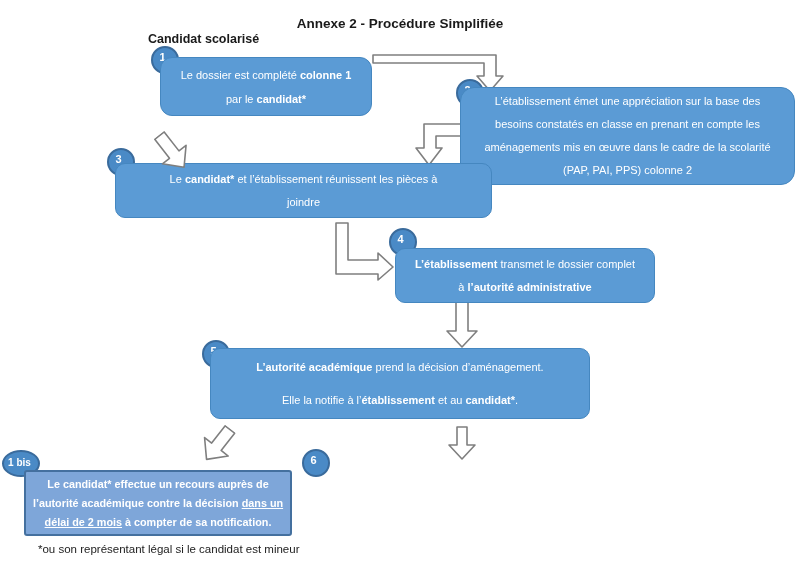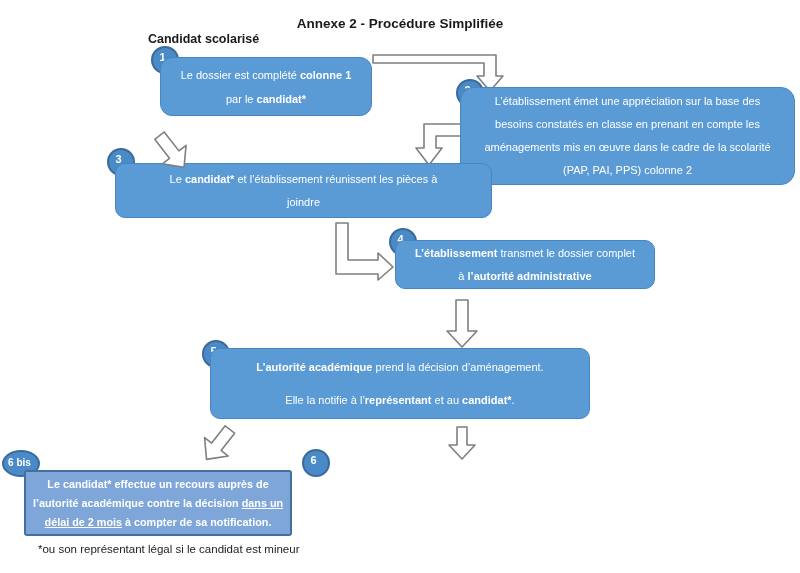--- a/index.html
+++ b/index.html
@@ -23,21 +23,21 @@
     position:absolute; box-sizing:border-box; z-index:2;
     background:var(--box-fill,#5B9BD5);
     border:1px solid var(--box-border,#4587C0);
     border-radius:10px; color:#fff; font-size:11px; text-align:center;
     display:flex; align-items:center; justify-content:center; padding:2px 6px;
   }
   .box .inner { width:100%; white-space:nowrap; }
   .b1 { left:160px; top:57px;  width:212px; height:59px; line-height:24px; border-radius:12px; }
   .b2 { left:460px; top:87px;  width:335px; height:98px; line-height:23px; border-radius:14px; }
   .b3 { left:115px; top:163px; width:377px; height:55px; line-height:23px; }
-  .b4 { left:395px; top:240px; width:260px; height:49px; line-height:23px; }
+  .b4 { left:395px; top:248px; width:260px; height:55px; line-height:23px; }
   .b5 { left:210px; top:348px; width:380px; height:71px; line-height:33px; }
   .b6 { left:310px; top:459px; width:300px; height:76px; line-height:24px; border-radius:14px; }
   .b6bis {
     left:24px; top:470px; width:268px; height:66px; line-height:19px;
     border-radius:3px; border:2px solid var(--recourse-border,#44709F);
     background:var(--recourse-fill,#7EA6D9); font-size:10.8px;font-weight:bold;
   }
   .badge {
     position:absolute; z-index:1; box-sizing:border-box;
     width:28px; height:28px; border-radius:50%;
@@ -111,37 +111,37 @@
     <svg width="30" height="34" viewBox="0 0 30 34">
         <path d="M10,1 L20,1 L20,19 L28,19 L15,33 L2,19 L10,19 Z"></path>
       </svg>
   </div>
 
   <div class="badge bg1">1</div>
   <div class="badge bg2">2</div>
   <div class="badge bg3">3</div>
   <div class="badge bg4">4</div>
   <div class="badge bg5">5</div>
-  <div class="badge bg6bis">6 bis</div>
+  <div class="badge bg6bis">1 bis</div>
   <div class="badge bg6">6</div>
 
   <div class="box b1">
     <div class="inner">Le dossier est complété <b>colonne 1</b><br>par le <b>candidat*</b></div>
   </div>
   <div class="box b2">
     <div class="inner">L’établissement émet une appréciation sur la base des<br>besoins constatés en classe en prenant en compte les<br>aménagements mis en œuvre dans le cadre de la scolarité<br>(PAP, PAI, PPS) colonne 2</div>
   </div>
   <div class="box b3">
     <div class="inner">Le <b>candidat*</b> et l’établissement réunissent  les pièces à<br>joindre</div>
   </div>
   <div class="box b4">
     <div class="inner"><b>L’établissement</b> transmet le dossier complet<br>à <b>l’autorité administrative</b></div>
   </div>
   <div class="box b5">
-    <div class="inner"><b>L’autorité académique</b> prend la décision d’aménagement.<br>Elle la notifie à l’<b>représentant</b> et au <b>candidat*</b>.</div>
+    <div class="inner"><b>L’autorité académique</b> prend la décision d’aménagement.<br>Elle la notifie à l’<b>établissement</b> et au <b>candidat*</b>.</div>
   </div>
   <div class="box b6bis">
     <div class="inner">Le <b>candidat*</b> effectue un recours auprès de<br>l’autorité académique contre la décision <b><u>dans un</u></b><br><b><u>délai de 2 mois</u></b> à compter de sa notification.</div>
   </div>
 
   <div class="footnote">*ou son représentant légal si le candidat est mineur</div>
 
 </div>
 
 </body></html>

